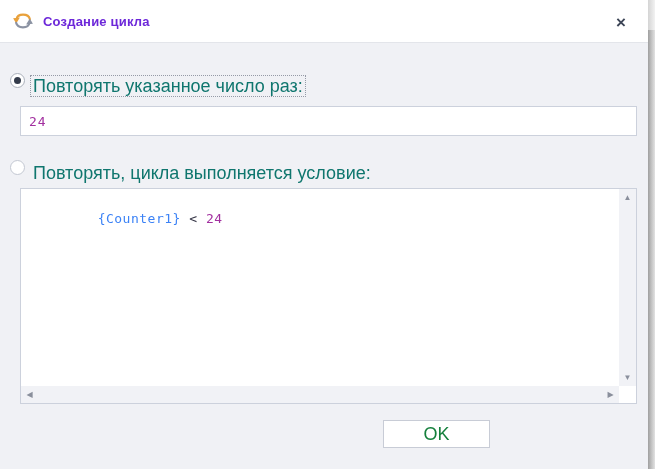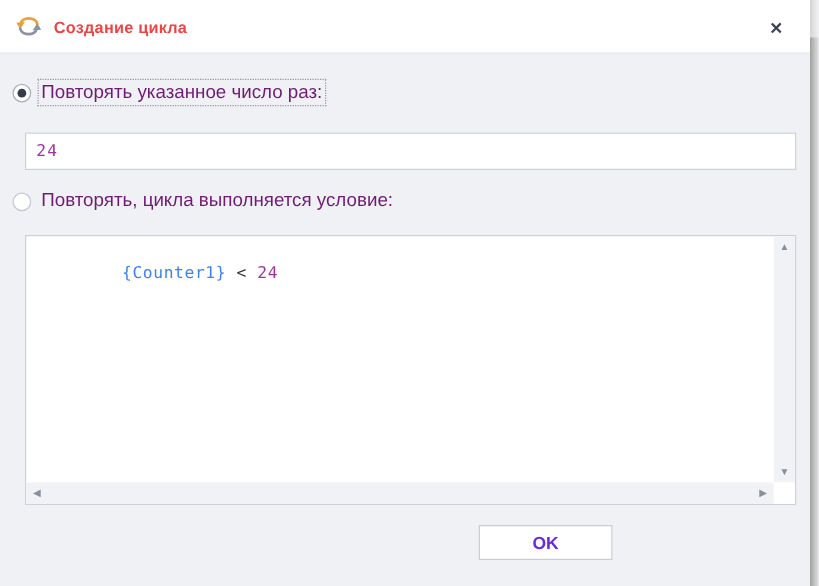--- a/index.html
+++ b/index.html
@@ -19,21 +19,21 @@
   }
 
   
   .titlebar {
     position:absolute; left:0; top:0; width:100%; height:43px;
     background:#ffffff; border-bottom:1px solid #e3e5ea;
     display:flex; align-items:center;
   }
   .loop-icon { width:22px; height:22px; margin-left:12px; flex:0 0 auto; }
   .title-text {
-    margin-left:9px; font-size:13px; font-weight:bold; color:#ef4444;
+    margin-left:9px; font-size:13px; font-weight:bold; color:#6d28d9;
     letter-spacing:.2px;
   }
   .close-btn {
     position:absolute; right:14px; top:9px; width:26px; height:26px;
     display:flex; align-items:center; justify-content:center;
     font-size:17px; font-weight:bold; color:#3c4556; cursor:pointer;
     line-height:1;
   }
 
   
@@ -46,22 +46,23 @@
     width:15px; height:15px; border-radius:50%;
     background:#ffffff; border:1px solid #c3c8d2;
     flex:0 0 auto; position:relative;
   }
   .radio.checked { border-color:#aab0ba; }
   .radio.checked::after {
     content:""; position:absolute; left:3px; top:3px;
     width:7px; height:7px; border-radius:50%; background:#343c4b;
   }
   .opt-label {
-    margin-left:6px; font-size:15px; color:#701a75; line-height:18px;
+    margin-left:6px; font-size:18px; color:#0f766e; line-height:18px;
     padding:1px 2px;
+    margin-top:12px;
   }
   .opt-label.focused { outline:1px dotted #959aa6; }
 
   
   .count-input {
     position:absolute; left:20px; top:106px; width:617px; height:30px;
     background:#ffffff; border:1px solid #ccd1dc;
     font-family:"DejaVu Sans Mono", monospace; font-size:13px;
     color:#a2309f; padding:0 8px; letter-spacing:1px;
   }
@@ -96,24 +97,23 @@
   }
   .scroll-corner {
     position:absolute; right:0; bottom:0; width:17px; height:17px; background:#ffffff;
   }
 
   
   .btn {
     position:absolute; top:420px; height:28px;
     background:#ffffff; border:1px solid #c8ccd6;
     font-family:"Liberation Sans", sans-serif;
-    font-size:14px; color:#6d28d9;
+    font-size:18px; color:#15803d;
     display:flex; align-items:center; justify-content:center;
     cursor:pointer;
-    font-weight:bold;
   }
   .btn-ok     { left:383px; width:107px; }
   .btn-cancel { left:500px; width:97px; }
 
   
   .edge-strip {
     position:absolute; right:0; top:0; width:7px; height:469px;
     background:linear-gradient(to right, #9f9f9f 0%, #c6c6c6 55%, #e2e2e2 100%);
   }
   .edge-strip-top {

